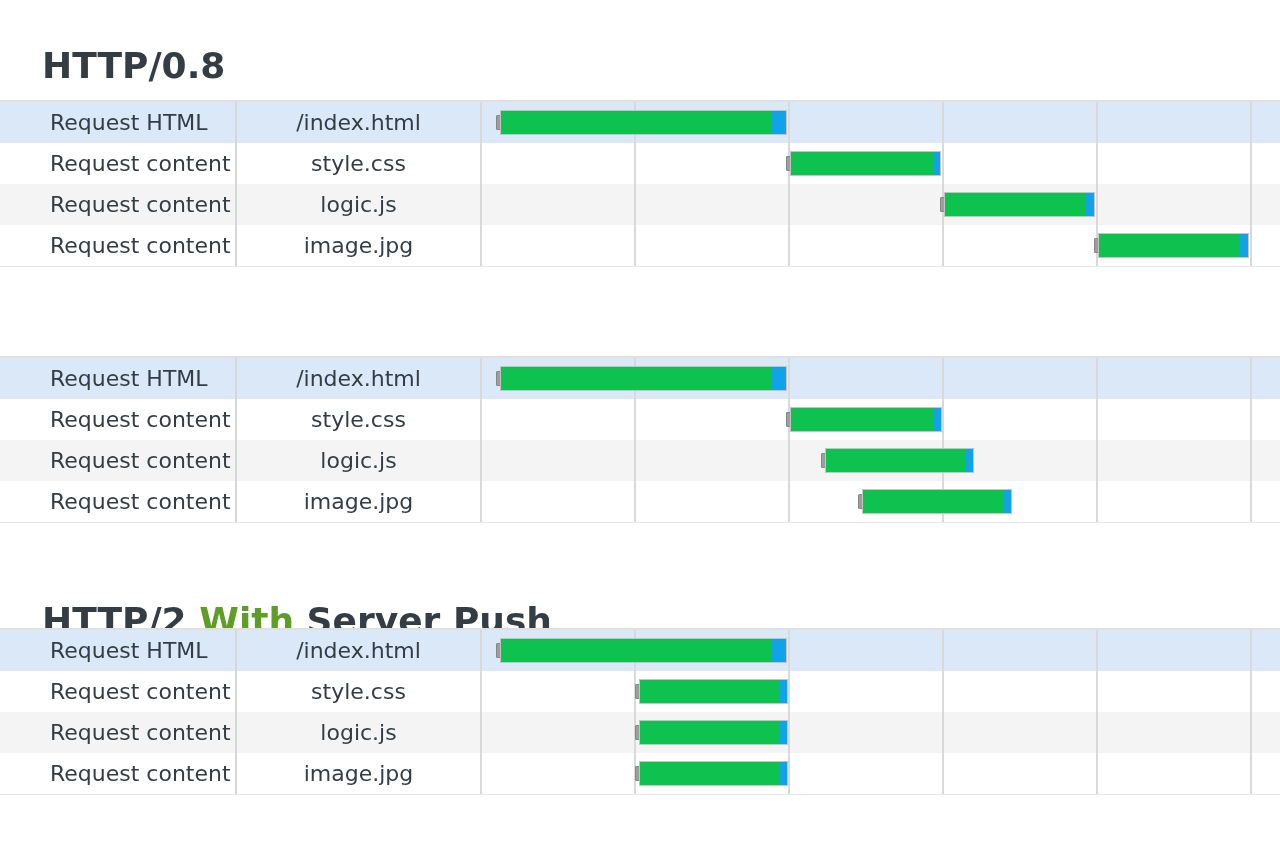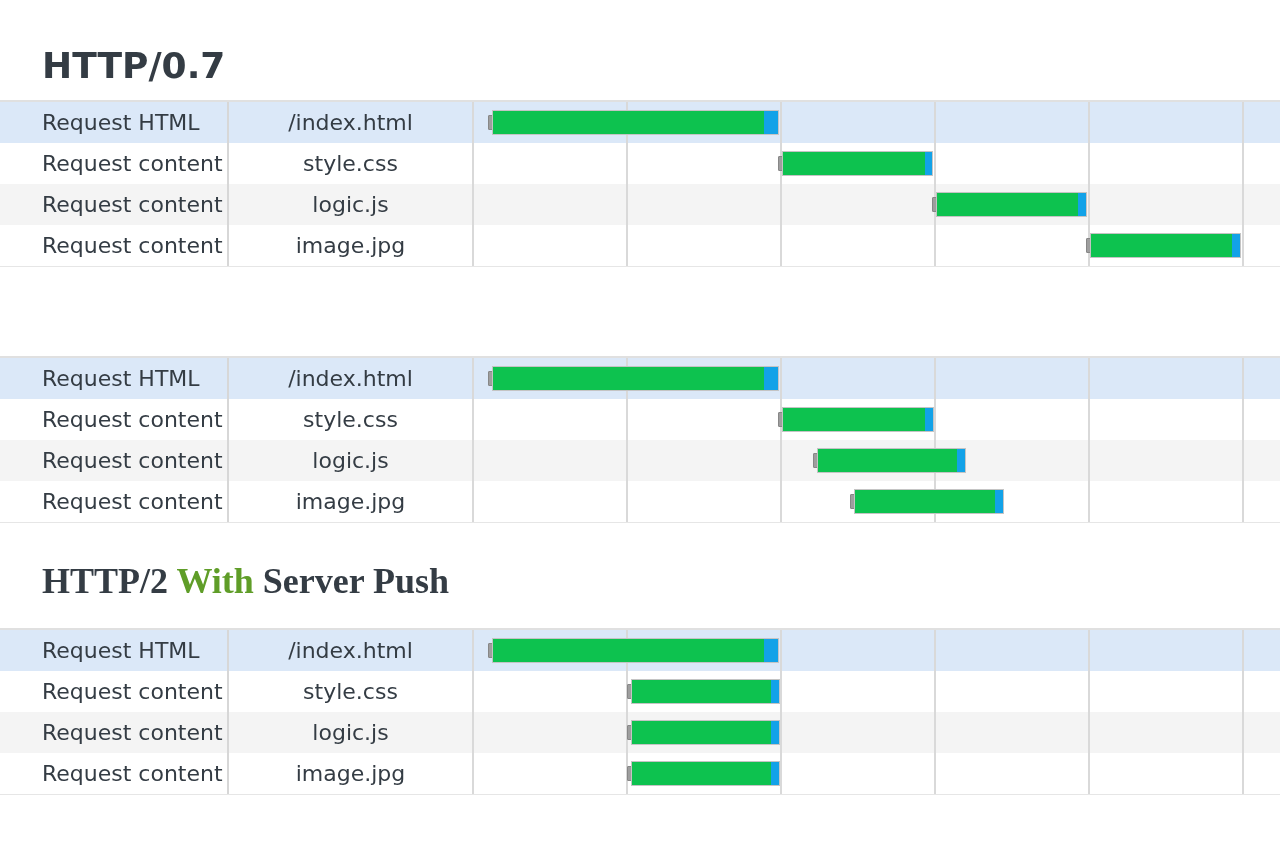--- a/index.html
+++ b/index.html
@@ -8,21 +8,21 @@
 
   .section-title{position:absolute;left:42px;margin:0;
                  font-size:36px;font-weight:700;line-height:1.2;
                  color:var(--title_text);white-space:pre;}
   .hl{font-weight:700;}
 
   .wtable{position:absolute;left:0;width:1280px;
           border-top:2px solid var(--table_border);
           border-bottom:1px solid var(--table_border_bottom);
           box-sizing:content-box;}
-  .row{display:flex;height:41px;align-items:center;}
+  .row{display:flex;height:41px;align-items:center;padding-left:8px;}
   .row.r0{background:var(--row_highlight);}
   .row.r2{background:var(--row_alt);}
 
   .cell{height:100%;display:flex;align-items:center;
         font-size:22px;color:var(--row_text);box-sizing:border-box;}
   .cell.action{width:229px;padding-left:42px;
                border-right:2px solid var(--divider);}
   .cell.file{width:243px;justify-content:center;}
   .cell.chart{position:relative;flex:1;
               background-image:linear-gradient(to right, var(--grid_line) 2px, transparent 2px);
@@ -32,28 +32,28 @@
         background:var(--tick_fill);border:1px solid var(--tick_border);
         border-radius:1px;box-sizing:border-box;}
   .bar{position:absolute;top:8px;height:25px;
        background:var(--bar_green);border:1px solid var(--bar_border);
        box-sizing:border-box;}
   .blue-tip{position:absolute;right:0;top:0;height:100%;
             background:var(--bar_blue);}
 
   .t-h1{top:44px;}  .t-tab1{top:100px;}
   .t-h2{top:305px;} .t-tab2{top:356px;}
-  .t-h3{top:560px;font-family:Liberation Serif, serif;} .t-tab3{top:628px;}
+  .t-h3{top:599px;} .t-tab3{top:628px;}
 </style>
 </head>
 <body>
 
 <div id="page">
 
-  <h2 class="section-title t-h1"><span>HTTP/0.7</span><span class="hl" style="color: rgb(52, 60, 68);"></span><span></span></h2>
+  <h2 class="section-title t-h1"><span>HTTP/0.8</span><span class="hl" style="color: rgb(52, 60, 68);"></span><span></span></h2>
 
   <div class="wtable t-tab1">
     <div class="row r0">
       <div class="cell action">Request HTML</div>
       <div class="cell file">/index.html</div>
       <div class="cell chart">
         <span class="tick" style="left: 16px;"></span>
         <div class="bar" style="left: 20px; width: 287px;">
             <span class="blue-tip" style="width: 14px;"></span>
           </div>

